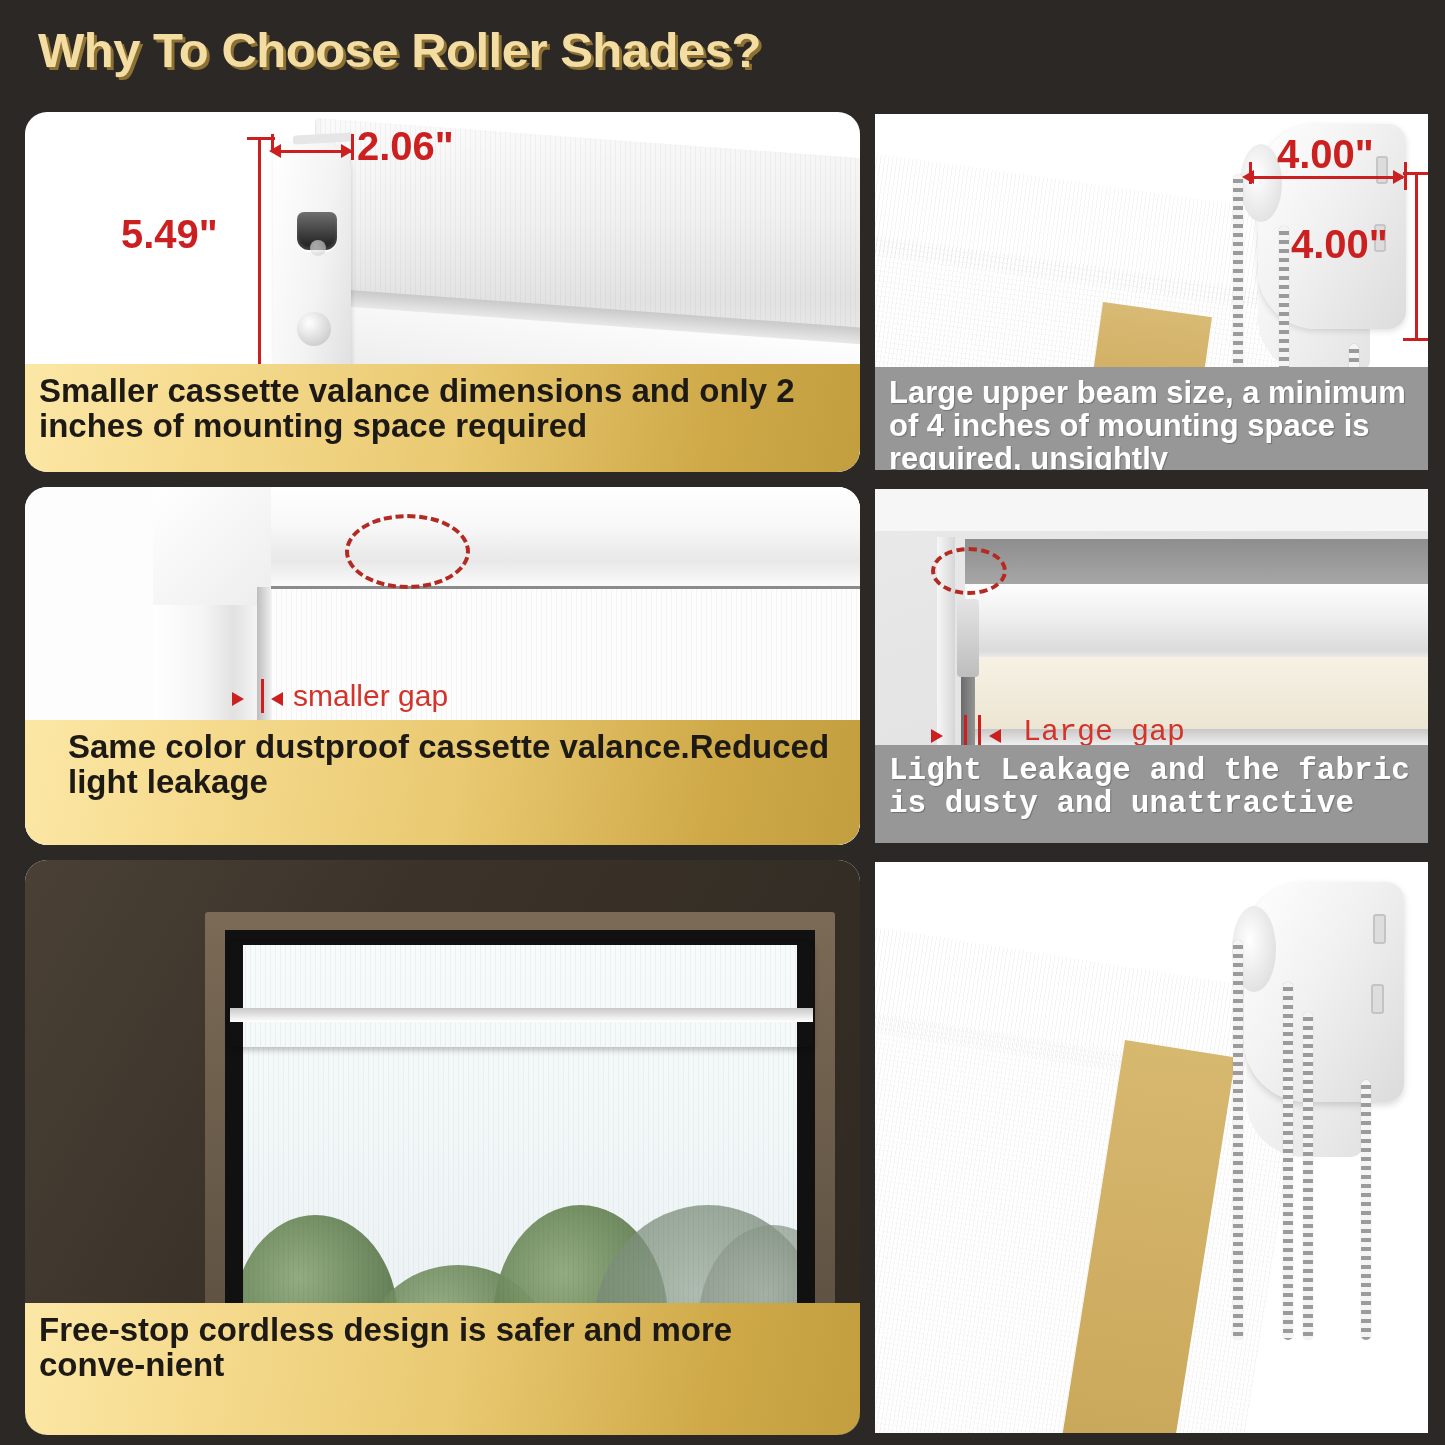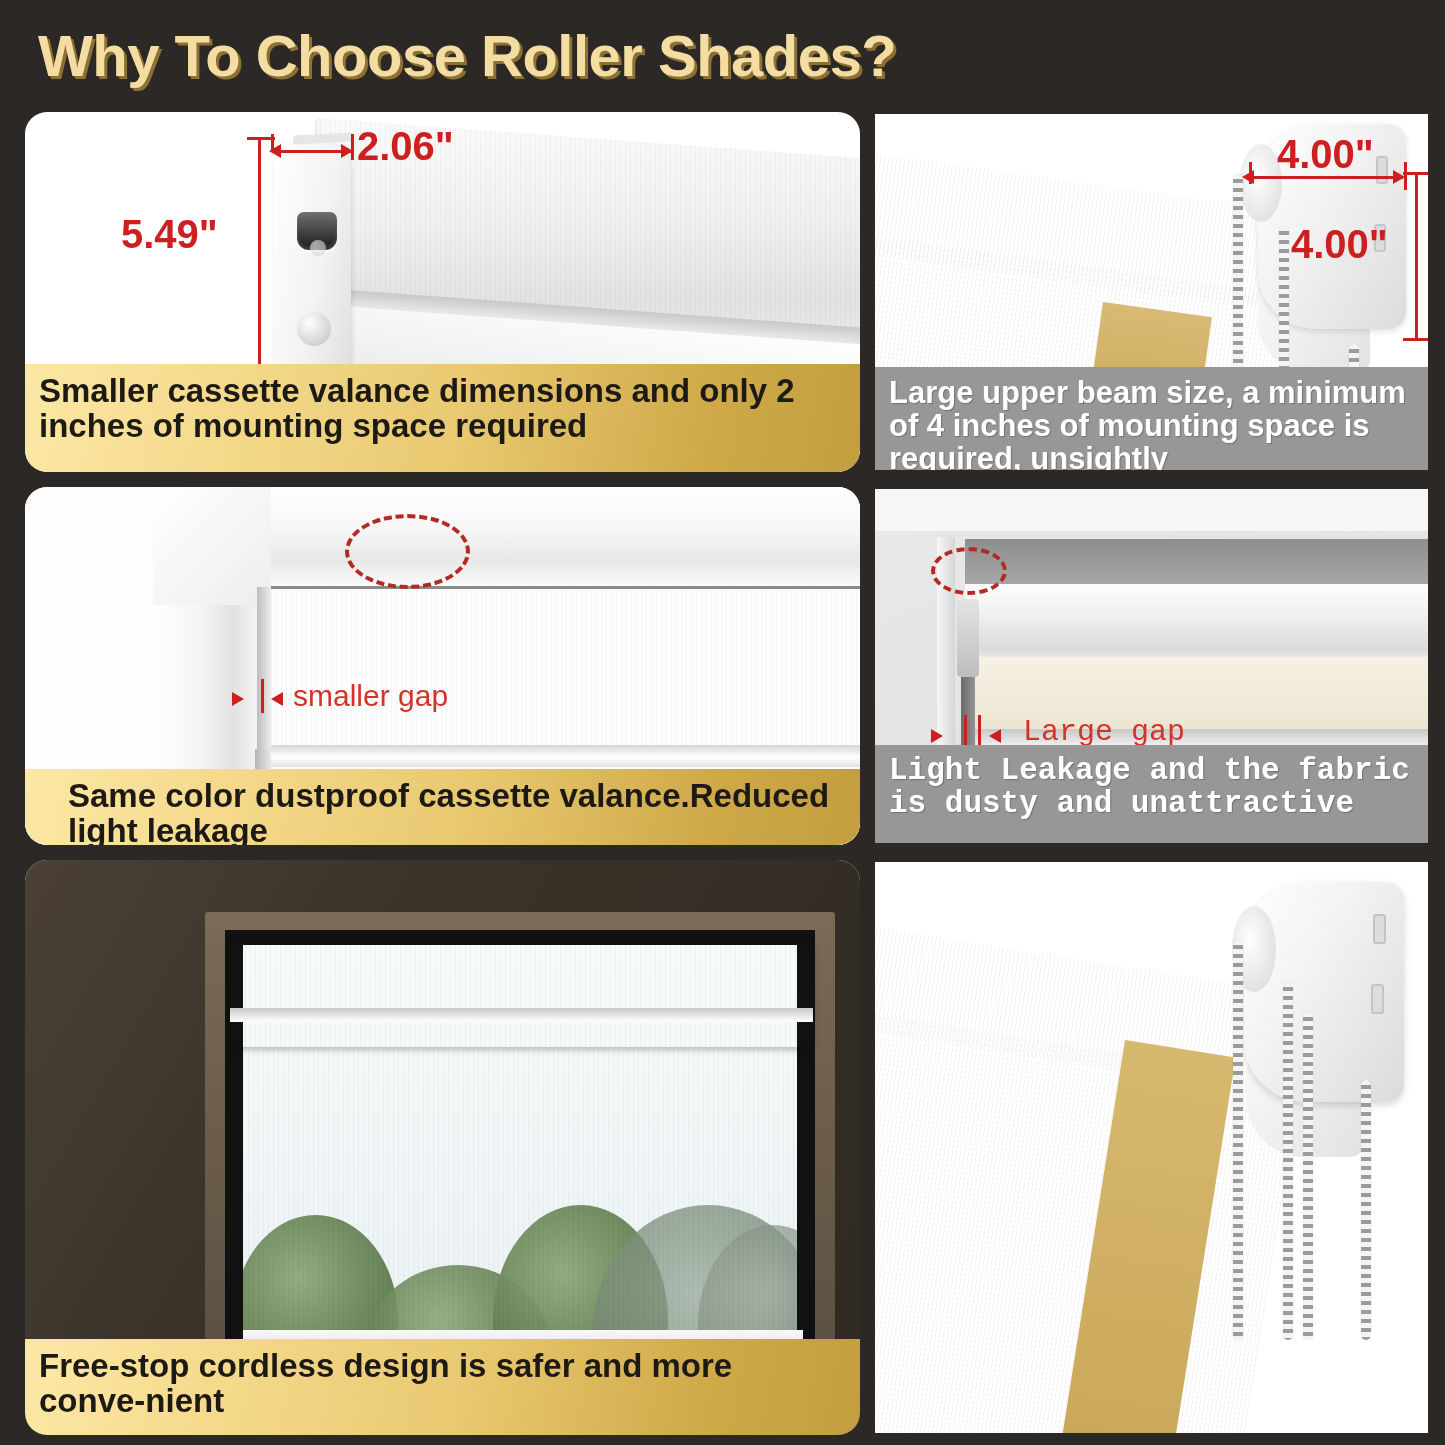--- a/index.html
+++ b/index.html
@@ -8,21 +8,21 @@
     background:#2b2825;
     font-family:"Liberation Sans", sans-serif;
     overflow:hidden;
     position:relative;
   }
 
   
   #page-title {
     position:absolute;
     left:38px; top:22px;
-    font-size:58px;
+    font-size:49px;
     font-weight:bold;
     letter-spacing:-0.5px;
     color:#f4dda3;
     text-shadow:3px 3px 0 #8d7132, 1px 1px 0 #6e5725;
     white-space:nowrap;
   }
 
   
   .panel { position:absolute; overflow:hidden; background:#ffffff; }
   .panel.left  { border-radius:22px; }
@@ -53,23 +53,23 @@
     border-bottom-right-radius:22px;
   }
   .caption.grey {
     background:#979797;
     color:#ffffff;
     font-size:31px;
     text-shadow:1px 1px 1px rgba(0,0,0,.25);
   }
   .cap-h-1 { height:108px; }
   .cap-h-2 { height:103px; }
-  .cap-h-3 { height:76px;padding-left:43px; }
+  .cap-h-3 { height:125px;padding-left:43px; }
   .cap-h-4 { height:98px;  }
-  .cap-h-5 { height:96px; }
+  .cap-h-5 { height:132px; }
   .cap-h-6 { height:100px; }
 
   
   .dim-label {
     position:absolute;
     color:#cc2020;
     font-weight:bold;
     font-family:"Liberation Sans", sans-serif;
     white-space:nowrap;
     z-index:30;

